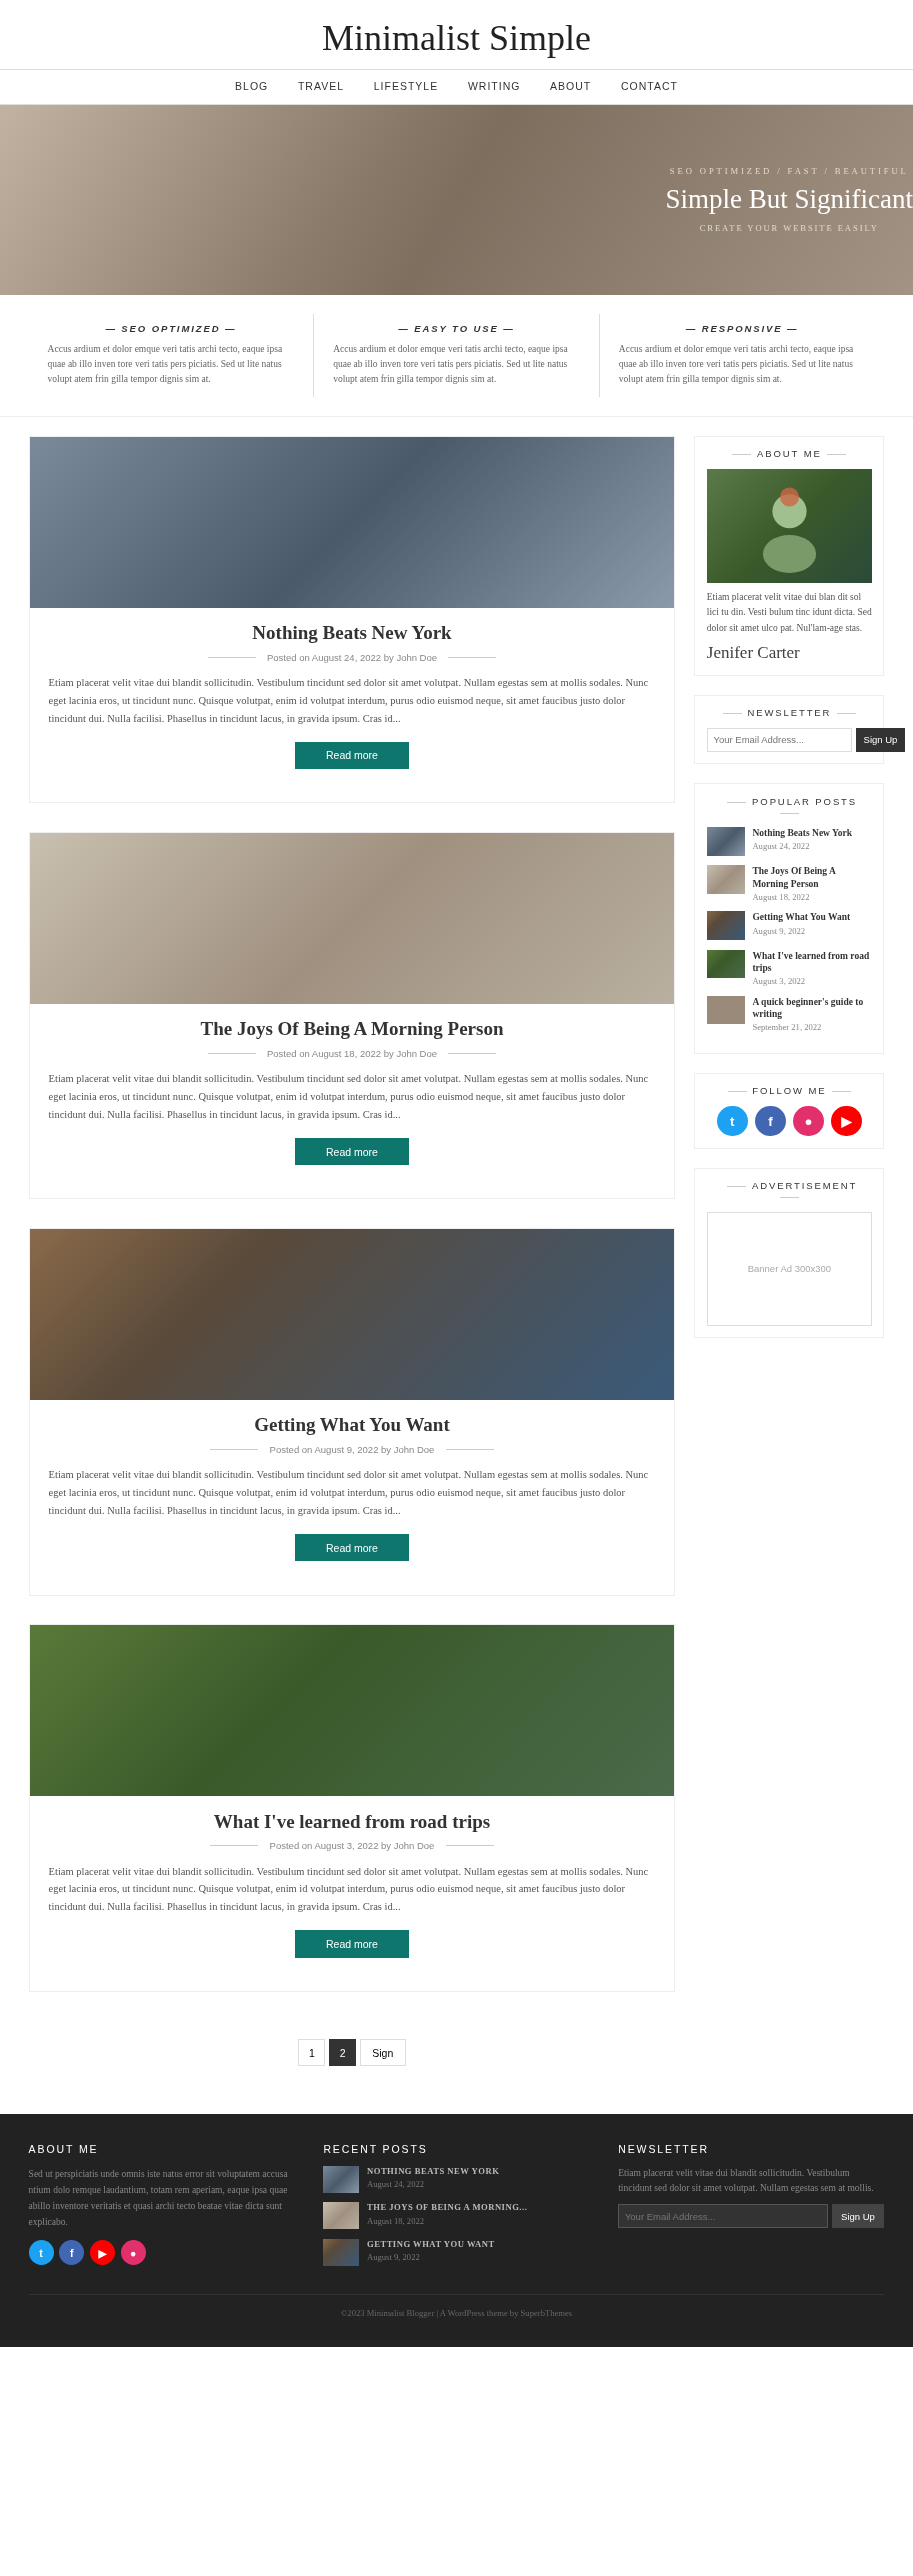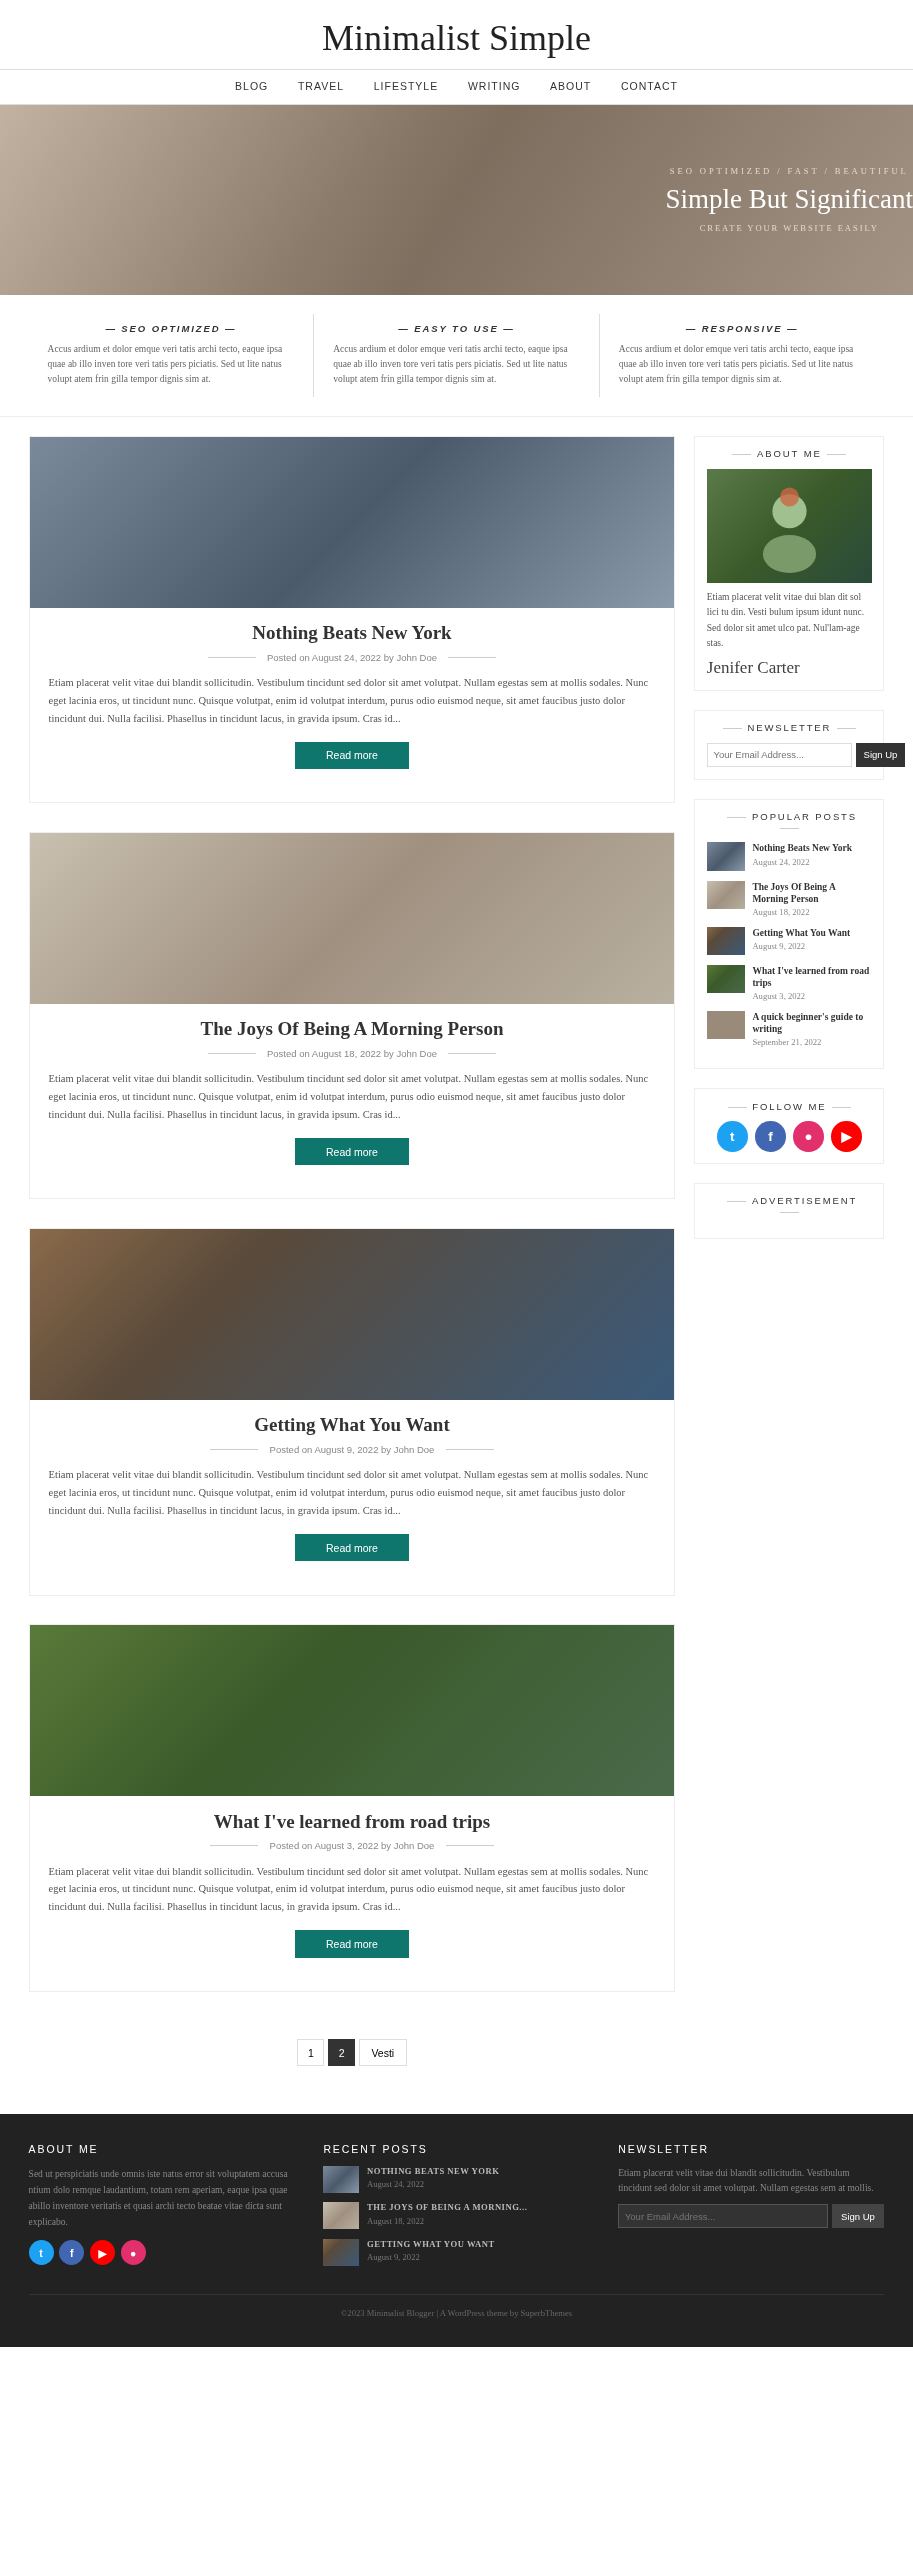--- a/index.html
+++ b/index.html
@@ -193,37 +193,37 @@
           <span>Posted on <span>August 3, 2022</span> by <span>John Doe</span></span>
         </div>
         <p class="post-excerpt">Etiam placerat velit vitae dui blandit sollicitudin. Vestibulum tincidunt sed dolor sit amet volutpat. Nullam egestas sem at mollis sodales. Nunc eget lacinia eros, ut tincidunt nunc. Quisque volutpat, enim id volutpat interdum, purus odio euismod neque, sit amet faucibus justo dolor tincidunt dui. Nulla facilisi. Phasellus in tincidunt lacus, in gravida ipsum. Cras id...</p>
         <button class="read-more-btn">Read more</button>
       </div>
     </article>
 
     <div class="pagination">
       <button class="page-btn">1</button>
       <button class="page-btn active">2</button>
-      <button class="page-next">Vesti</button>
+      <button class="page-next">Sign</button>
     </div>
 
   </div>
 
   <aside class="sidebar">
 
     <div class="sidebar-section">
       <div class="sidebar-title">ABOUT ME</div>
       <div class="about-img">
         <svg width="95" height="95" viewBox="0 0 100 100">
           <circle cx="50" cy="35" r="18" fill="#a0c090"></circle>
           <ellipse cx="50" cy="80" rx="28" ry="20" fill="#7a9a6a"></ellipse>
           <circle cx="50" cy="20" r="10" fill="#cc6644" opacity="0.8"></circle>
         </svg>
       </div>
-      <p class="about-text">Etiam placerat velit vitae dui blan dit sol lici tu din. Vesti bulum ipsum idunt nunc. Sed dolor sit amet ulco pat. Nul'lam-age stas.</p>
+      <p class="about-text">Etiam placerat velit vitae dui blan dit sol lici tu din. Vesti bulum tinc idunt dicta. Sed dolor sit amet ulco pat. Nul'lam-age stas.</p>
       <div class="signature">Jenifer Carter</div>
     </div>
 
     <div class="sidebar-section">
       <div class="sidebar-title">NEWSLETTER</div>
       <div class="newsletter-form">
         <input class="newsletter-input" type="email" placeholder="Your Email Address..." style="">
         <button class="newsletter-btn">Sign Up</button>
       </div>
     </div>
@@ -277,20 +277,23 @@
       <div class="follow-icons">
         <div class="follow-icon twitter">t</div>
         <div class="follow-icon facebook">f</div>
         <div class="follow-icon instagram">●</div>
         <div class="follow-icon youtube">▶</div>
       </div>
     </div>
 
     <div class="sidebar-section">
       <div class="sidebar-title">ADVERTISEMENT</div>
+      <div class="ad-box">
+        <span>Banner Ad 300x300</span>
+      </div>
     </div>
 
   </aside>
 
 </div>
 
 <footer>
   <div class="footer-content">
 
     <div class="footer-col">

